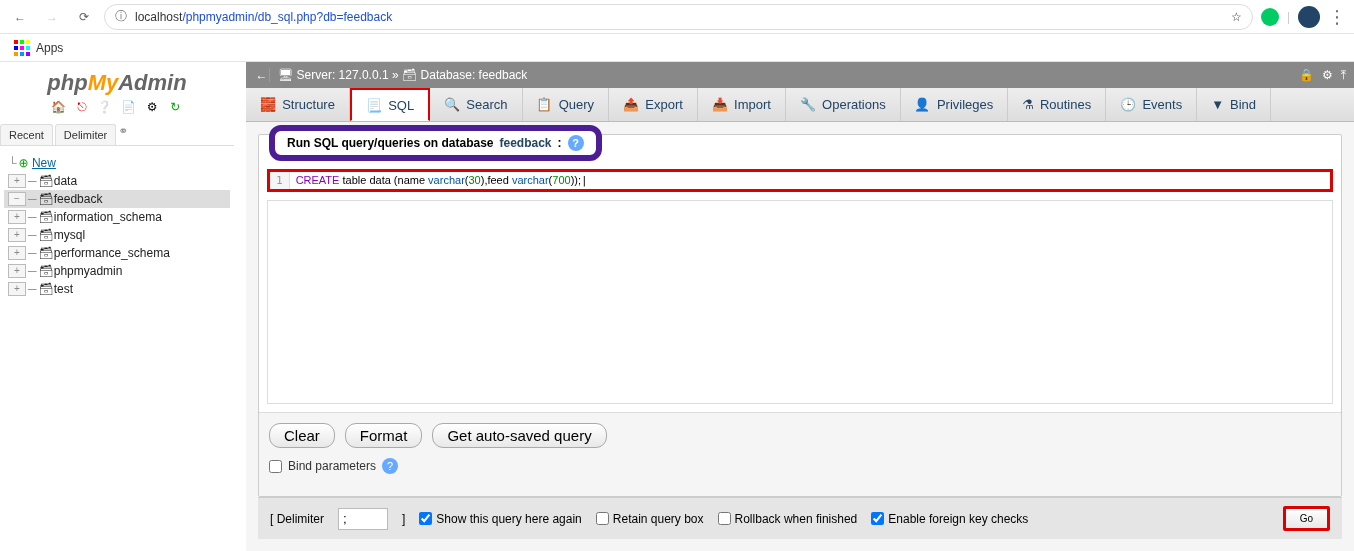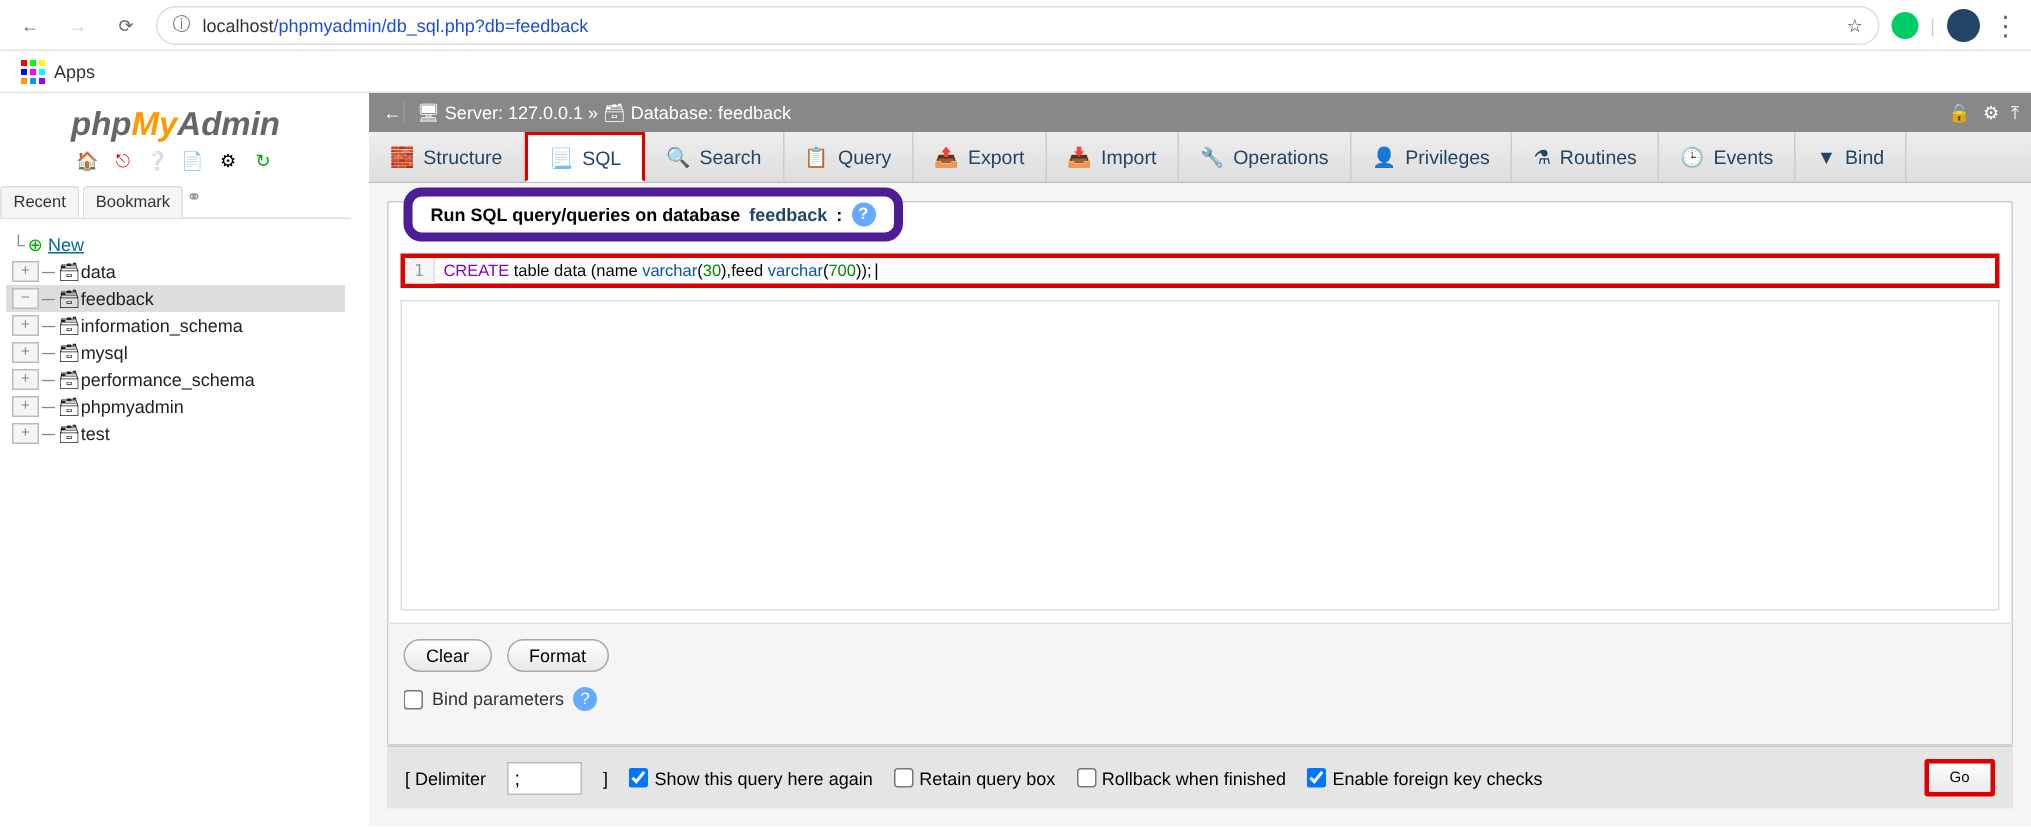--- a/index.html
+++ b/index.html
@@ -62,21 +62,21 @@
     .code-editor-wrap { border: 3px solid #d00; margin: 8px; padding: 0; background: #fff; display: flex; }
     .line-gutter { background: #f5f5f5; border-right: 1px solid #ddd; padding: 2px 6px; color: #999; font-family: monospace; font-size: 11px; text-align: right; }
     .code-line { padding: 2px 6px; font-family: monospace; font-size: 11px; }
     .kw { color: #80b; }
     .ty { color: #05a; }
     .num { color: #080; }
     .code-area-rest { flex: 1; margin: 0 8px 8px 8px; border: 1px solid #ddd; background: #fff; min-height: 140px; }
     
     .panel-footer { background: #f5f5f5; padding: 10px; border-top: 1px solid #ddd; }
     .btn-row { display: flex; gap: 10px; margin-bottom: 10px; }
-    .btn { padding: 3px 14px; border: 1px solid #aaa; border-radius: 11px; background: linear-gradient(#fff,#e8e8e8); font-size: 12px; cursor: pointer; }
+    .btn { padding: 3px 14px; border: 1px solid #aaa; border-radius: 11px; background: linear-gradient(#fff,#e8e8e8); font-size: 15px; cursor: pointer; }
     .bind-row { display: flex; align-items: center; gap: 6px; font-size: 12px; color: #333; margin-bottom: 12px; }
     .bookmark-row { display: flex; align-items: center; gap: 10px; font-size: 12px; color: #333; }
     .bookmark-row input { border: 1px solid #bbb; padding: 2px; width: 160px; height: 22px; }
     
     .bottom-bar { background: #e5e5e5; border-top: 1px solid #ccc; padding: 8px 12px; display: flex; align-items: center; gap: 14px; font-size: 12px; }
     .delimiter-input { width: 50px; height: 22px; border: 1px solid #bbb; padding: 2px 4px; }
     .check-item { display: flex; align-items: center; gap: 4px; }
     .go-btn { margin-left: auto; padding: 4px 14px; border: 3px solid #d00; background: linear-gradient(#fff,#e8e8e8); font-size: 10px; cursor: pointer; border-radius: 2px; }
     
     .grammarly { width: 18px; height: 18px; border-radius: 50%; background: #0c6; }
@@ -126,21 +126,21 @@
     <div class="sidebar-icons">
       <span>🏠</span>
       <span style="color:#d00">⎋</span>
       <span style="color:#09f">❔</span>
       <span>📄</span>
       <span>⚙</span>
       <span style="color:#0a0">↻</span>
     </div>
     <div class="sidebar-tabs">
       <div class="sidebar-tab">Recent</div>
-      <div class="sidebar-tab">Bookmark</div>
+      <div class="sidebar-tab">Delimiter</div>
       <span class="link-icon">⚭</span>
     </div>
     <div class="db-tree">
       <div class="db-item">
         <span class="tree-link">└</span><span style="color:#0a0">⊕</span>&nbsp;<span class="new-db">New</span>
       </div>
       <div class="db-item"><span class="tree-expand">+</span><span class="tree-link">─</span>🗃 <span>data</span></div>
       <div class="db-item selected"><span class="tree-expand">−</span><span class="tree-link">─</span>🗃 <span>feedback</span></div>
       <div class="db-item"><span class="tree-expand">+</span><span class="tree-link">─</span>🗃 <span>information_schema</span></div>
       <div class="db-item"><span class="tree-expand">+</span><span class="tree-link">─</span>🗃 <span>mysql</span></div>
@@ -224,20 +224,21 @@
         <div class="code-editor-wrap">
           <div class="line-gutter">1</div>
           <div class="code-line"><span class="kw">CREATE</span><span> table data (name </span><span class="ty">varchar</span><span>(</span><span class="num">30</span><span>),feed </span><span class="ty">varchar</span><span>(</span><span class="num">700</span><span>));</span>|</div>
         </div>
         <div class="code-area-rest"></div>
 
         <div class="panel-footer">
           <div class="btn-row">
             <button class="btn">Clear</button>
             <button class="btn">Format</button>
+            <button class="btn">Get auto-saved query</button>
           </div>
           <div class="bind-row">
             <input type="checkbox" style="">
             <span>Bind parameters</span>
             <span class="help-badge">?</span>
           </div>
         </div>
       </div>
 
       <div class="bottom-bar">

